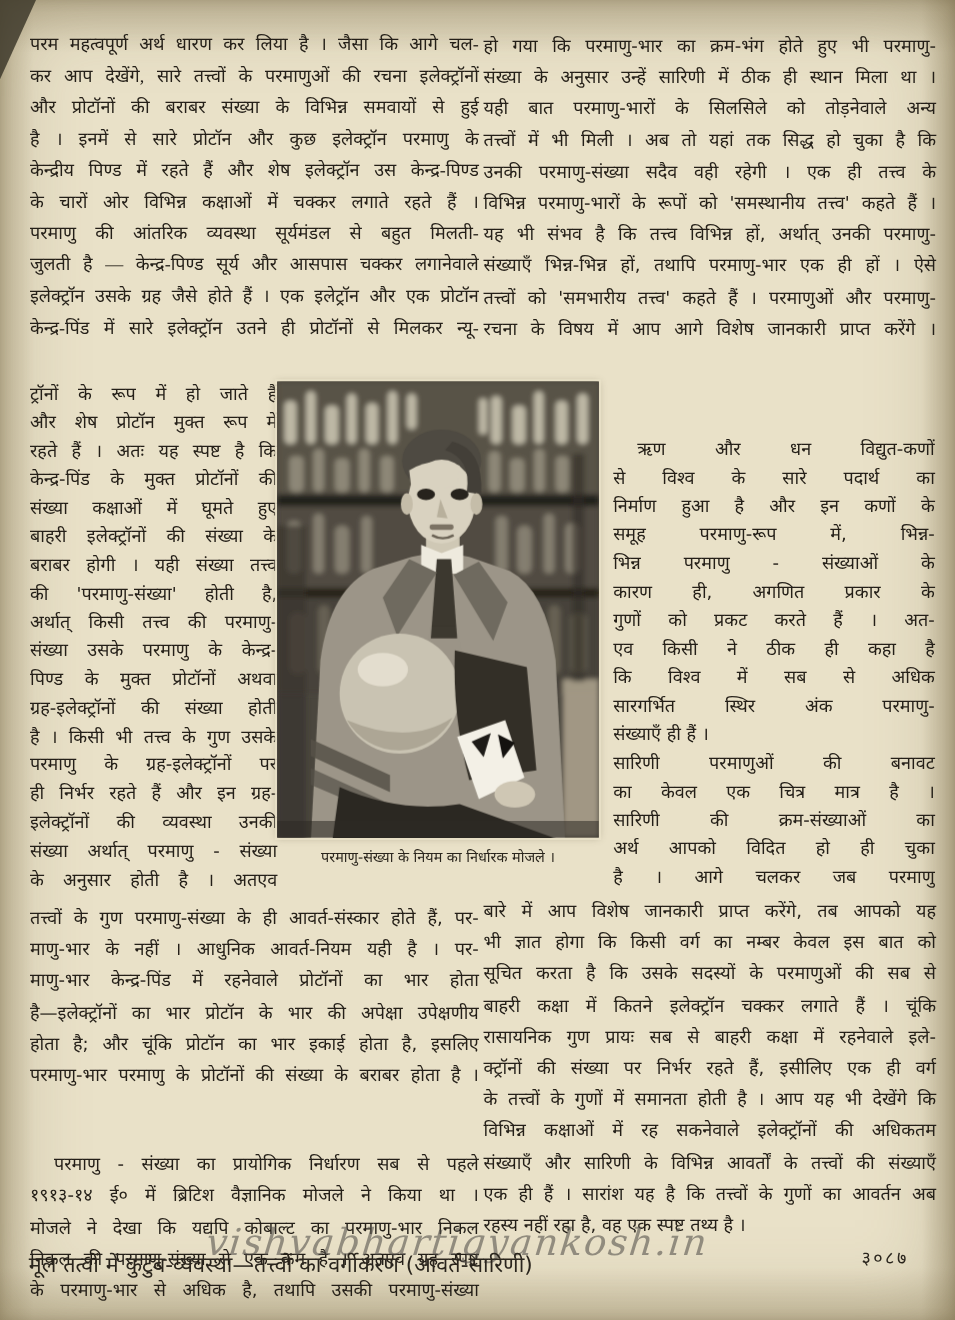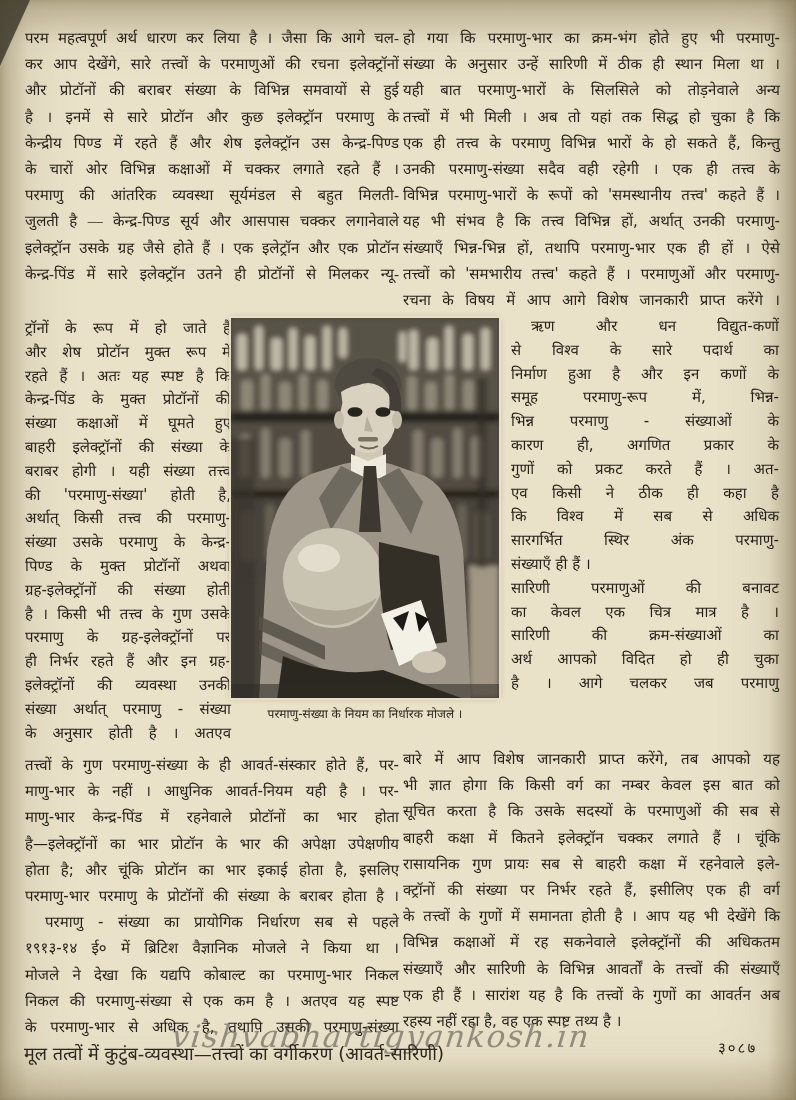--- a/index.html
+++ b/index.html
@@ -20,21 +20,21 @@
   }
   .block{position:absolute;}
   .tline{
     white-space:nowrap;overflow:visible;
     text-align:justify;text-align-last:justify;
     -moz-text-align-last:justify;
   }
   .full .tline{font-size:15px;line-height:26.2px;width:100%;}
   .narrow .tline{font-size:15px;line-height:23.8px;width:100%;}
   .tline.tend{text-align-last:left;-moz-text-align-last:left;}
-  .tline.tindent{text-indent:20px;}
+  .tline.tindent{text-indent:20px;margin-top:48px;}
   .lt{left:25px;top:25px;width:374px;font-family:Liberation Serif, serif;}
   .rt{left:403px;top:25px;width:377px;}
   .ln{left:25px;top:317px;width:206px;}
   .rn{left:511px;top:315px;width:268px;}
   .lb{left:25px;top:752px;width:374px;}
   .rb{left:403px;top:746px;width:377px;}
   .photo{
     position:absolute;left:231px;top:318px;width:268px;height:380px;
     box-shadow:0 0 0 2px rgba(233,225,200,.9), 0 0 6px rgba(80,70,45,.35);
     background:#4a463e;
@@ -75,21 +75,20 @@
       <div class="tline">परमाणु की आंतरिक व्यवस्था सूर्यमंडल से बहुत मिलती-</div>
       <div class="tline">जुलती है — केन्द्र-पिण्ड सूर्य और आसपास चक्कर लगानेवाले</div>
       <div class="tline">इलेक्ट्रॉन उसके ग्रह जैसे होते हैं । एक इलेट्रॉन और एक प्रोटॉन</div>
       <div class="tline">केन्द्र-पिंड में सारे इलेक्ट्रॉन उतने ही प्रोटॉनों से मिलकर न्यू-</div>
     </div>
   <div class="block full rt">
       <div class="tline">हो गया कि परमाणु-भार का क्रम-भंग होते हुए भी परमाणु-</div>
       <div class="tline">संख्या के अनुसार उन्हें सारिणी में ठीक ही स्थान मिला था ।</div>
       <div class="tline">यही बात परमाणु-भारों के सिलसिले को तोड़नेवाले अन्य</div>
       <div class="tline">तत्त्वों में भी मिली । अब तो यहां तक सिद्ध हो चुका है कि</div>
-      <div class="tline">एक ही तत्त्व के परमाणु विभिन्न भारों के हो सकते हैं, किन्तु</div>
       <div class="tline">उनकी परमाणु-संख्या सदैव वही रहेगी । एक ही तत्त्व के</div>
       <div class="tline">विभिन्न परमाणु-भारों के रूपों को 'समस्थानीय तत्त्व' कहते हैं ।</div>
       <div class="tline">यह भी संभव है कि तत्त्व विभिन्न हों, अर्थात् उनकी परमाणु-</div>
       <div class="tline">संख्याएँ भिन्न-भिन्न हों, तथापि परमाणु-भार एक ही हों । ऐसे</div>
       <div class="tline">तत्त्वों को 'समभारीय तत्त्व' कहते हैं । परमाणुओं और परमाणु-</div>
       <div class="tline">रचना के विषय में आप आगे विशेष जानकारी प्राप्त करेंगे ।</div>
     </div>
   <div class="block narrow ln">
       <div class="tline">ट्रॉनों के रूप में हो जाते हैं</div>
       <div class="tline">और शेष प्रोटॉन मुक्त रूप में</div>

